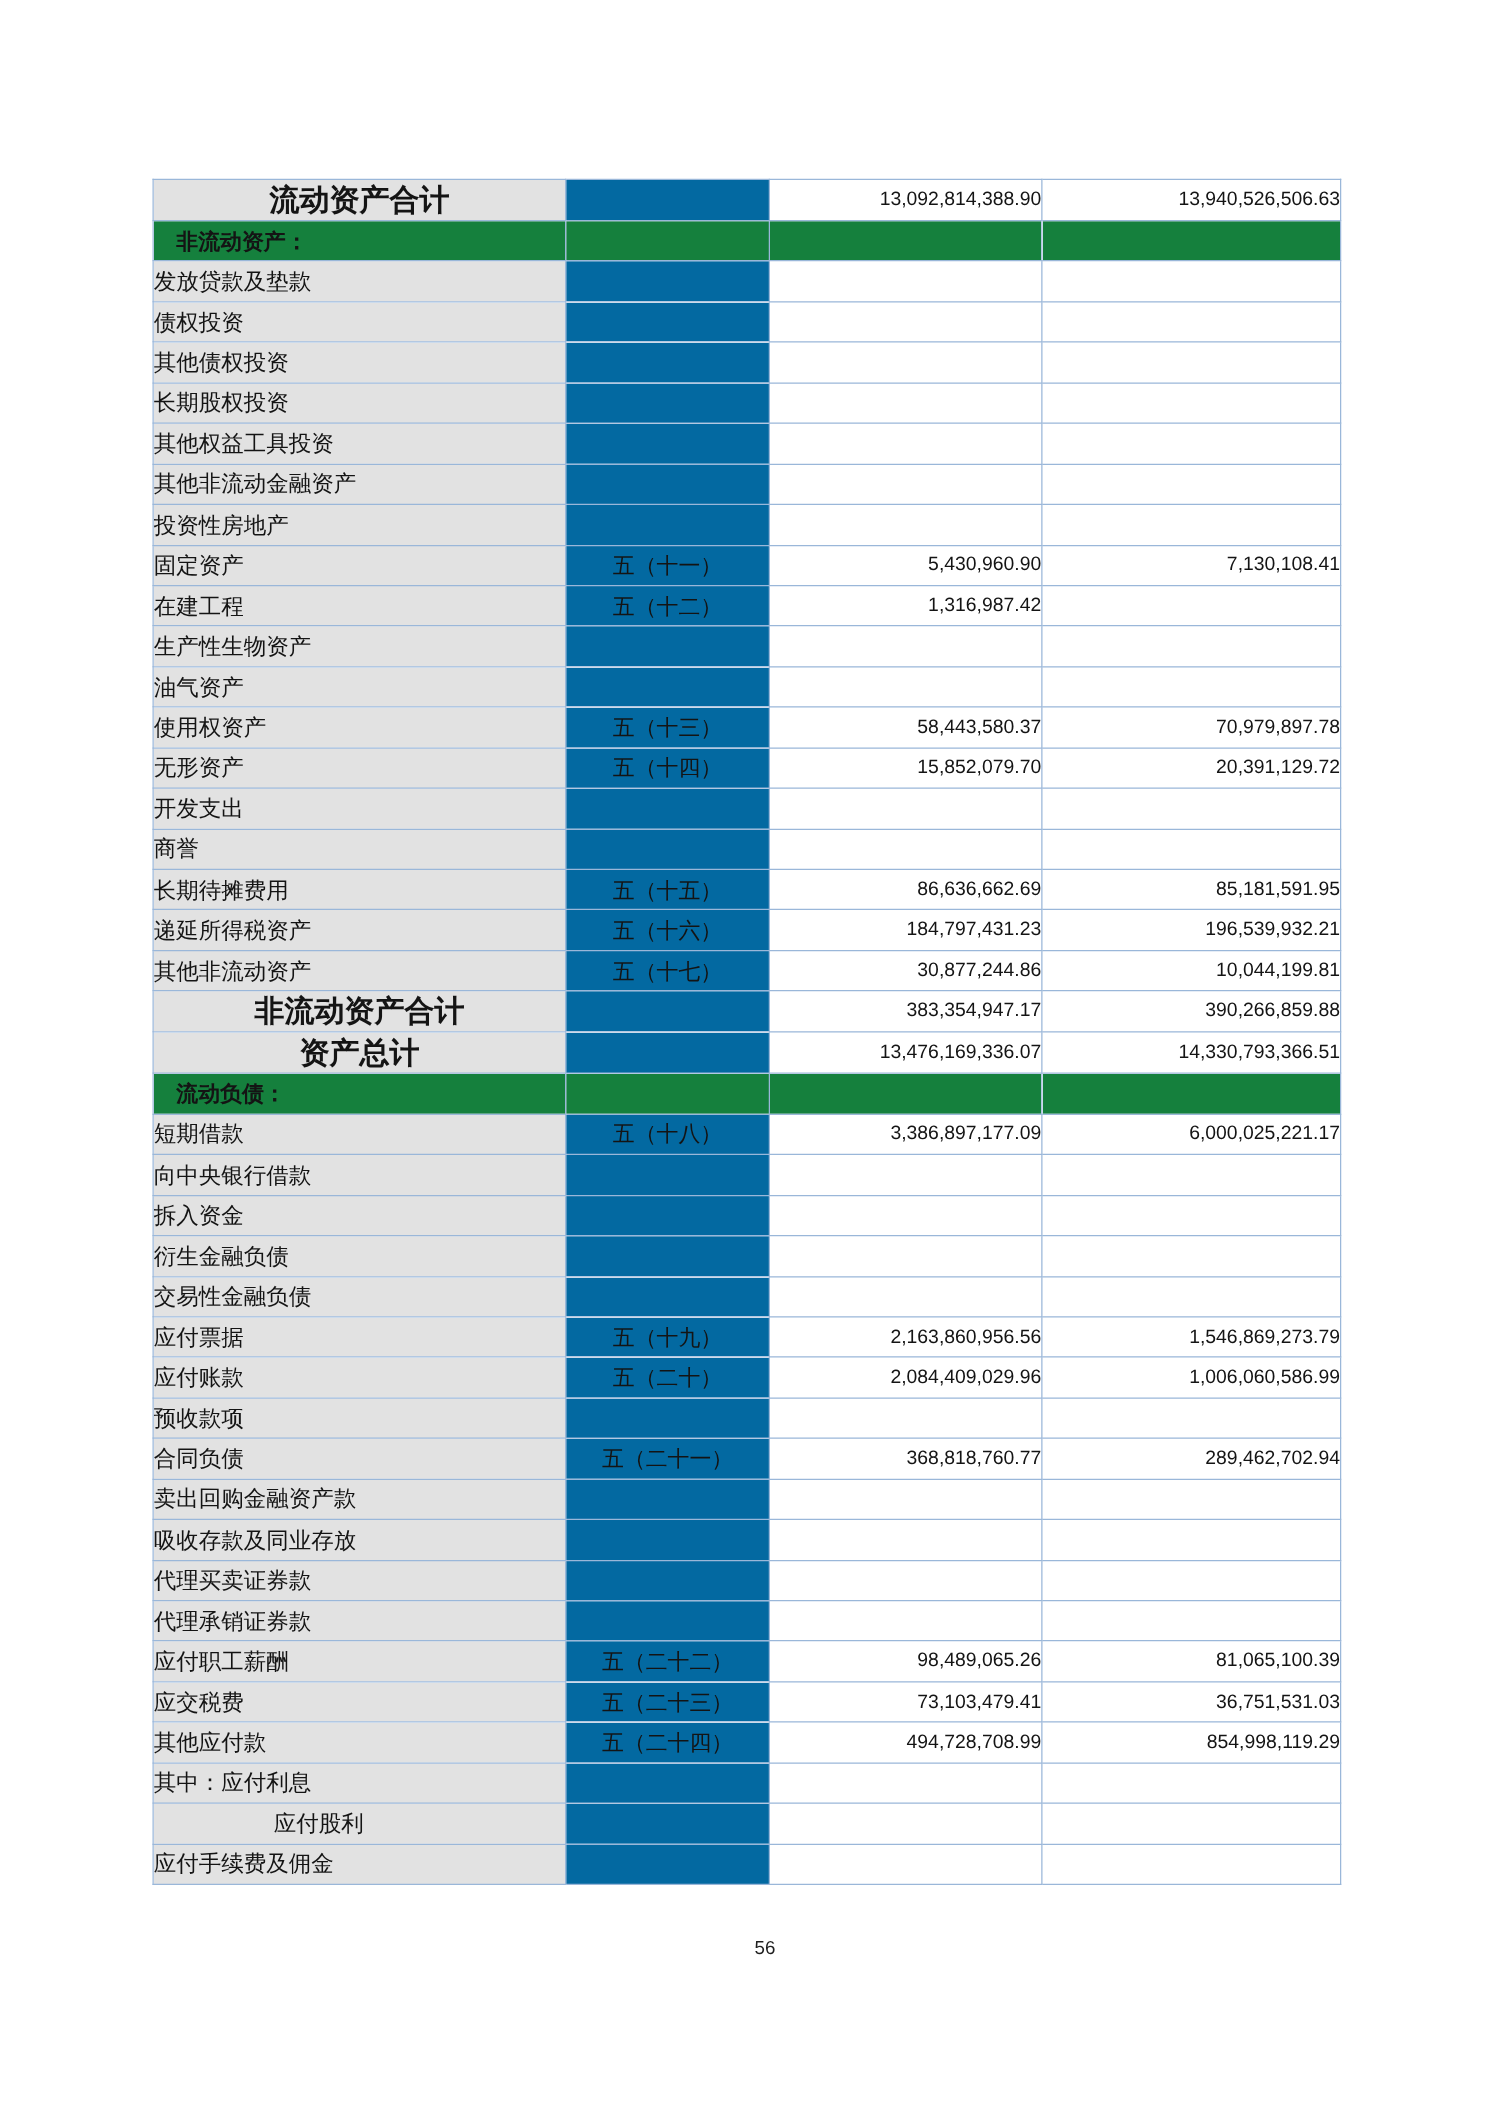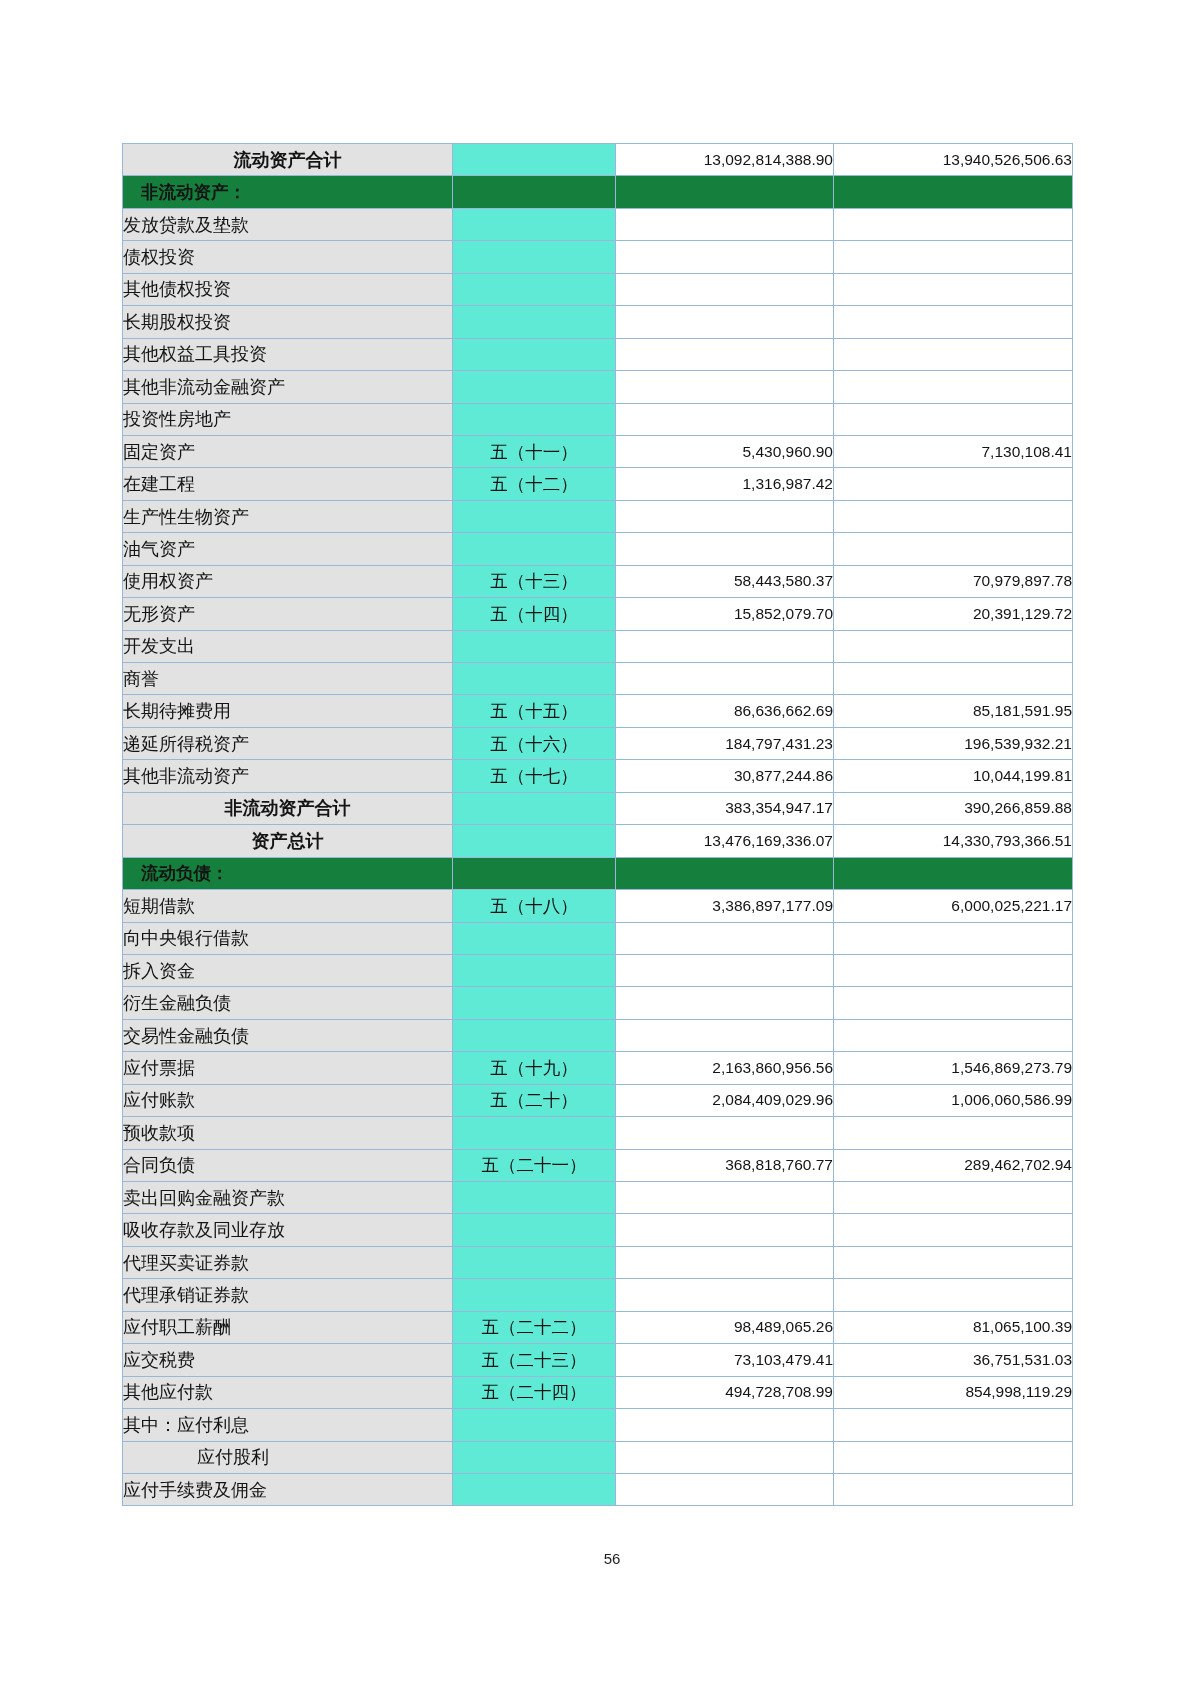--- a/index.html
+++ b/index.html
@@ -32,21 +32,21 @@
   }
   
   td.c-label {
     background: #e2e2e2;
     font-family: "Liberation Serif", serif;
     font-size: 18px;
     padding-left: 9px;
   }
   
   td.c-note {
-    background: #5eead4;
+    background: #0369a1;
     text-align: center;
     font-family: "Liberation Serif", serif;
     font-size: 17.5px;
   }
   
   td.c-num {
     background: #ffffff;
     text-align: right;
     padding-right: 12px;
     font-family: "Liberation Sans", sans-serif;
@@ -58,24 +58,24 @@
     font-weight: bold;
     font-family: "Liberation Sans", sans-serif;
     font-size: 17.5px;
   }
   
   tr.row-total td.c-label {
     text-align: center;
     padding-left: 0;
     font-weight: bold;
     font-family: "Liberation Sans", sans-serif;
-    font-size: 18px;
-  }
-  
-  tr.row-indent td.c-label { padding-left: 74px; }
+    font-size: 24px;
+  }
+  
+  tr.row-indent td.c-label { padding-left: 96px; }
 
   .pagenum {
     position: absolute;
     top: 1550px;
     left: 12px;
     width: 1200px;
     text-align: center;
     font-family: "Liberation Sans", sans-serif;
     font-size: 15px;
     color: #1f1f1f;

